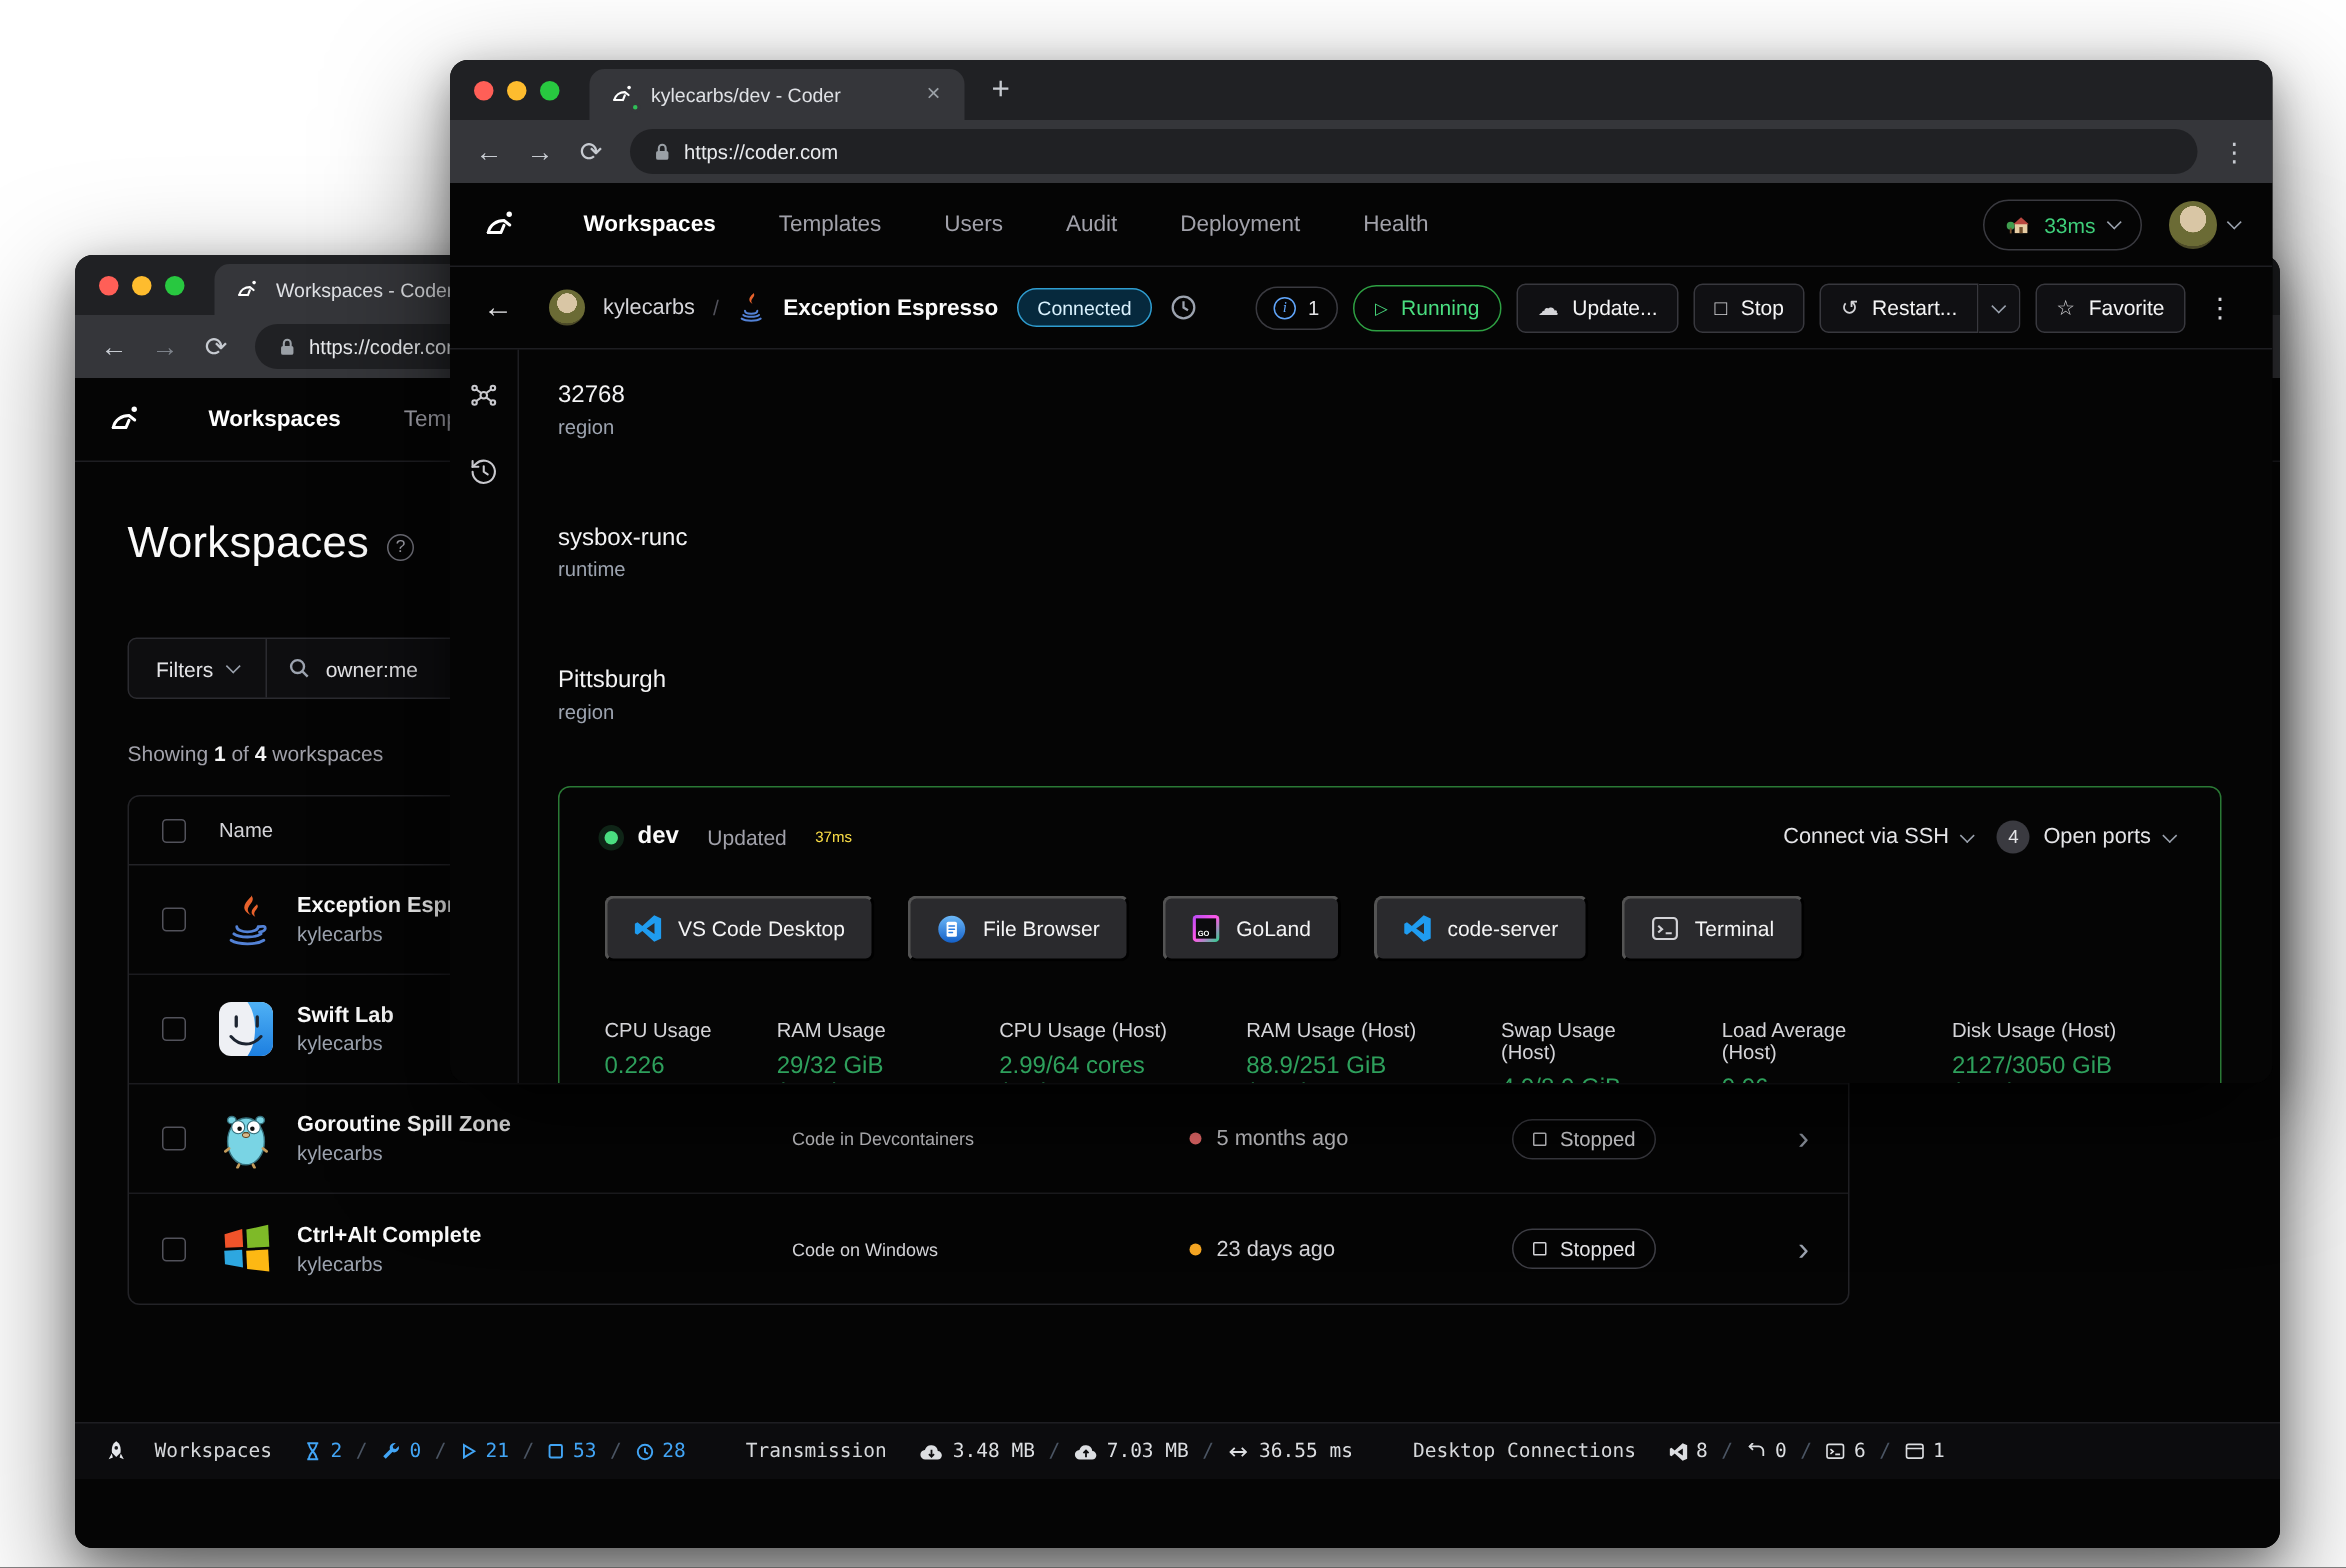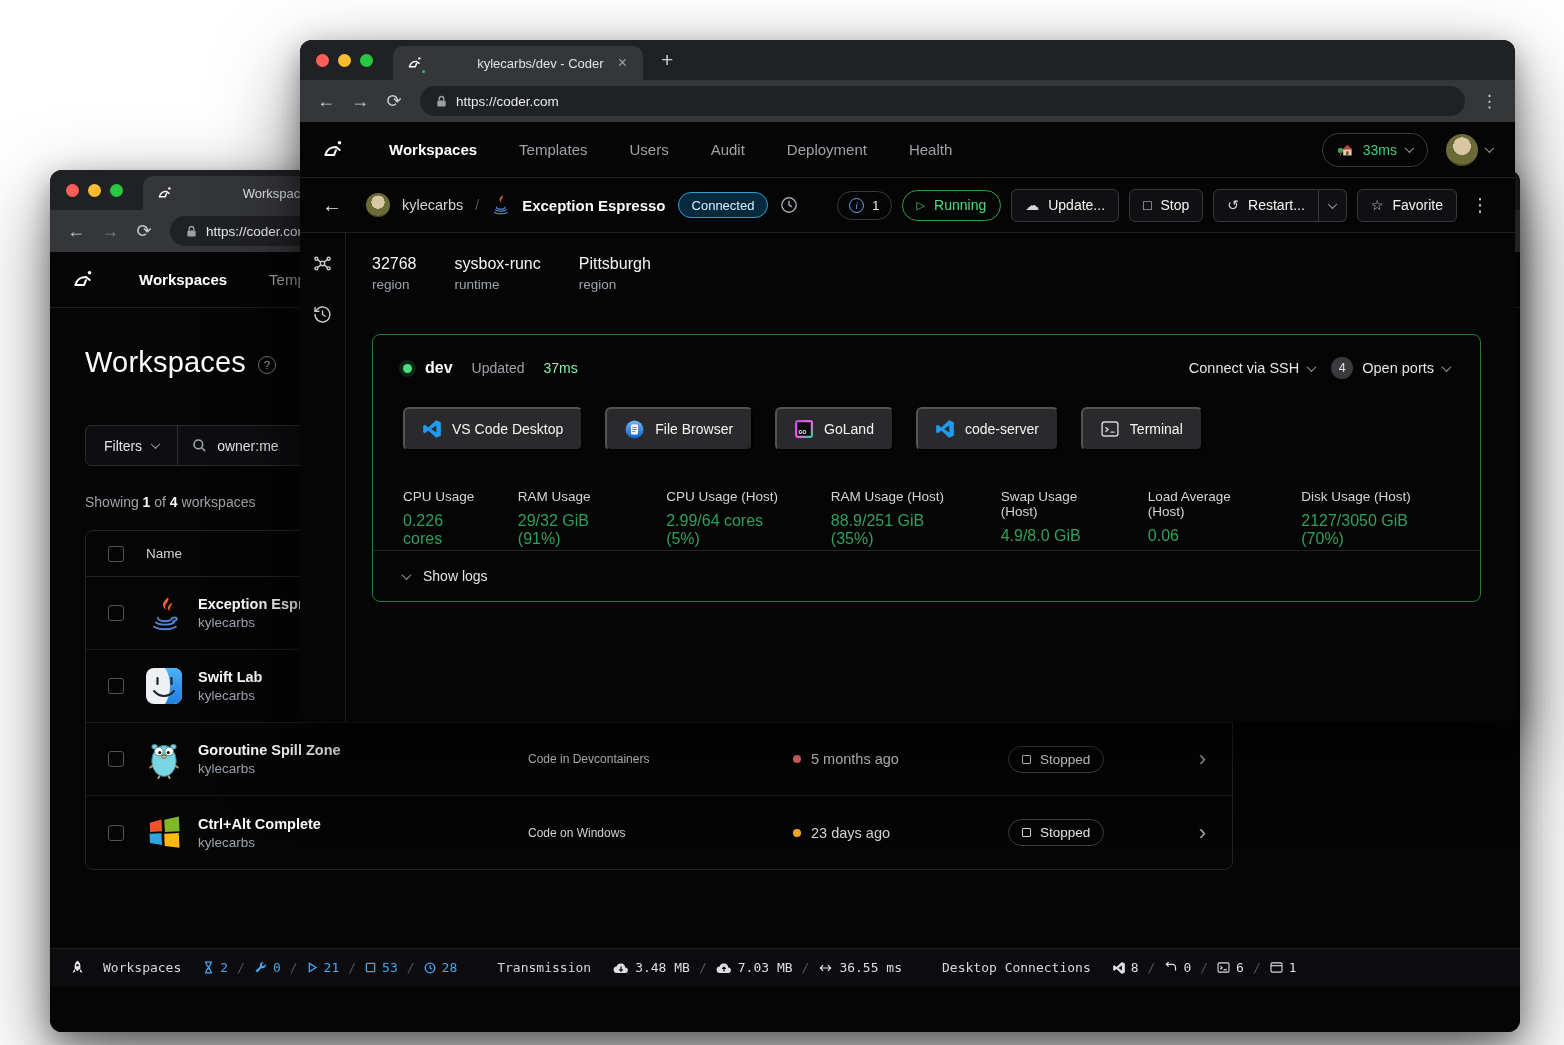--- a/index.html
+++ b/index.html
@@ -16,21 +16,21 @@
   .win-back  { left:50px; top:170px; width:1470px; height:862px; z-index:1; }
   .win-front { left:300px; top:40px;  width:1215px; height:682px; z-index:2; }
 
   
   .tabstrip { height:40px; background:#202124; display:flex; align-items:flex-end; padding-left:16px; }
   .lights { display:flex; gap:9px; align-items:center; height:40px; padding-right:20px; }
   .light { width:13px; height:13px; border-radius:50%; }
   .l-red{background:#ff5f57}.l-yellow{background:#febc2e}.l-green{background:#28c840}
   .tab { height:34px; background:#35363a; border-radius:10px 10px 0 0; display:flex;
          align-items:center; gap:10px; padding:0 12px 0 14px; color:#dfe1e5; font-size:13px; }
-  .tab-title { flex:1; white-space:nowrap;text-align:right; }
+  .tab-title { flex:1; white-space:nowrap; }
   .tab-close { color:#9aa0a6; font-size:16px; padding:0 4px; }
   .newtab { color:#c7cbd1; font-size:21px; font-weight:300; margin:0 0 8px 18px; }
   .toolbar { height:42px; background:#35363a; display:flex; align-items:center; gap:2px; padding:0 10px; }
   .navbtn { color:#c7cbd1; font-size:18px; width:32px; text-align:center; }
   .navbtn.dim { color:#7d828a; }
   .urlpill { flex:1; height:30px; background:#202124; border-radius:15px; display:flex;
              align-items:center; gap:9px; padding:0 16px; color:#e8eaed; font-size:13.5px; margin:0 8px; overflow:hidden; white-space:nowrap; }
   .kebab { color:#c7cbd1; font-size:17px; letter-spacing:1px; padding:0 6px; }
   .page { position:relative; background:#050505; height:calc(100% - 82px); }
 
@@ -73,32 +73,32 @@
   .btn-group .actbtn { border-radius:6px 0 0 6px; }
   .btn-group .grp-chv { border:1px solid #38383e; border-left:none; border-radius:0 6px 6px 0;
       width:28px; display:grid; place-items:center; color:#9ca3af; background:#101013; }
   .crumb-kebab { color:#d4d4d8; font-size:18px; padding:0 4px; }
 
   
   .workarea { display:flex; height:calc(100% - 111px); }
   .rail { width:46px; border-right:1px solid #1e1e22; display:flex; flex-direction:column;
           align-items:center; padding-top:20px; gap:30px; }
   .mainarea { flex:1; padding:22px 34px 0 26px; }
-  .meta { display:flex; gap:38px; margin-bottom:42px; }
+  .meta { display:flex; gap:58px; margin-bottom:42px;flex-direction:column; }
   .meta-val { color:#f4f4f5; font-size:16px; }
   .meta-lab { color:#9ca3af; font-size:13.5px; margin-top:4px; }
 
   .agent-panel { border:1px solid rgba(63,185,80,.65); border-radius:8px; }
   .panel-pad { padding:22px 30px 0 30px; }
   .agent-head { display:flex; align-items:center; gap:13px; }
   .agent-dot { width:9px; height:9px; border-radius:50%; background:#4ade80;
                box-shadow:0 0 0 4px rgba(74,222,128,.15); }
   .agent-name { color:#fafafa; font-size:16px; font-weight:700; }
   .agent-updated { color:#a1a1aa; font-size:14px; margin-left:6px; }
-  .agent-latency { color:#86efac; font-size:14px; margin-left:6px;text-align:right; }
+  .agent-latency { color:#fde047; font-size:10px; margin-left:6px;text-align:right; }
   .agent-head-right { margin-left:auto; display:flex; align-items:center; gap:16px; color:#e4e4e7; font-size:14.5px; }
   .ssh-link { display:flex; align-items:center; gap:9px; }
   .ports { display:flex; align-items:center; gap:9px; }
   .ports-count { width:22px; height:22px; border-radius:50%; background:#3a3a40; color:#e4e4e7;
                  font-size:12.5px; display:grid; place-items:center; }
   .apps-row { display:flex; gap:22px; margin-top:28px; }
   .appbtn { height:44px; background:#2a2a2d; border-radius:6px; display:flex; align-items:center;
             gap:11px; padding:0 18px; color:#f4f4f5; font-size:14px; }
   .stats-row { display:flex; gap:34px; margin-top:38px; }
   .stat-lab { color:#d4d4d8; font-size:13.5px; }

